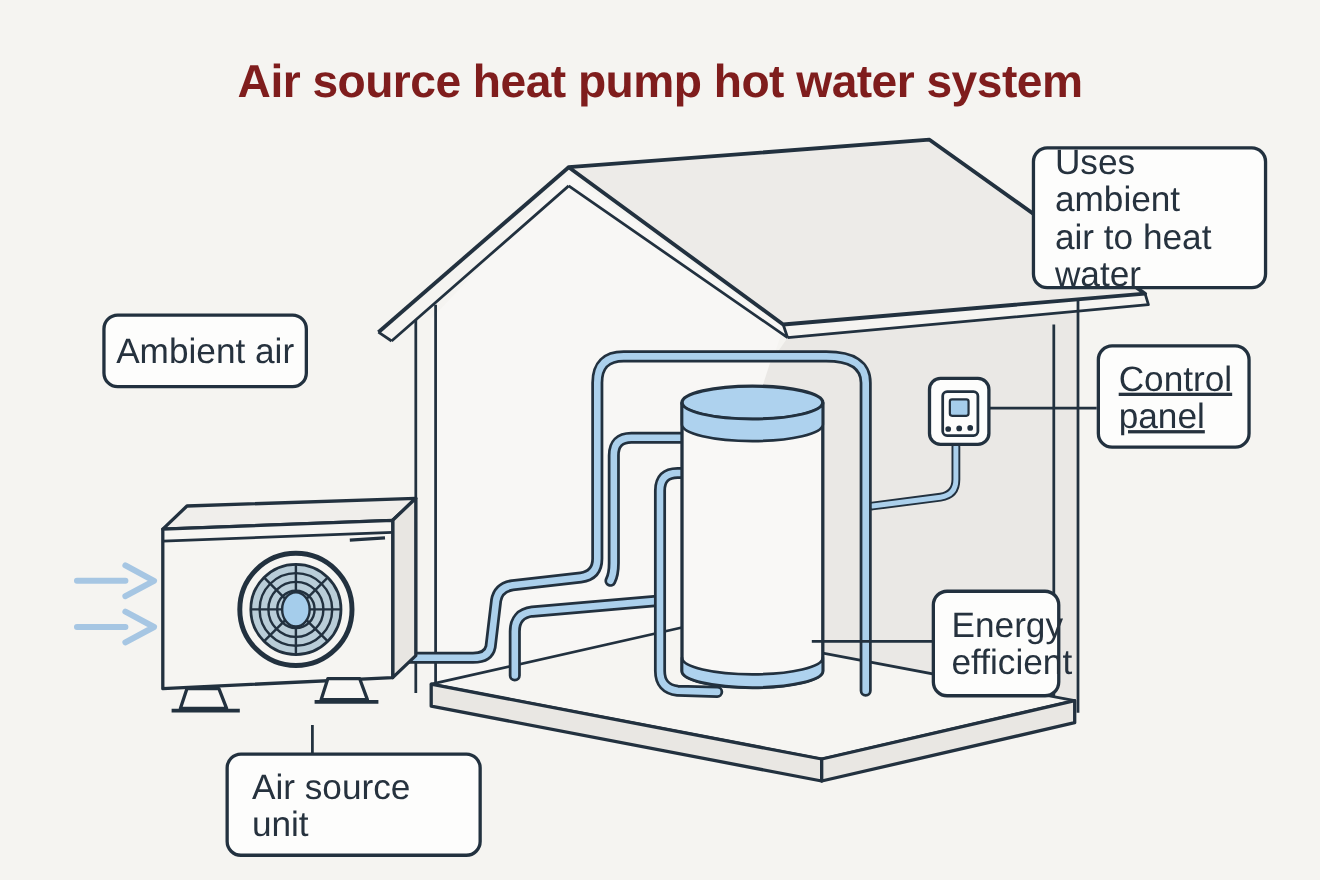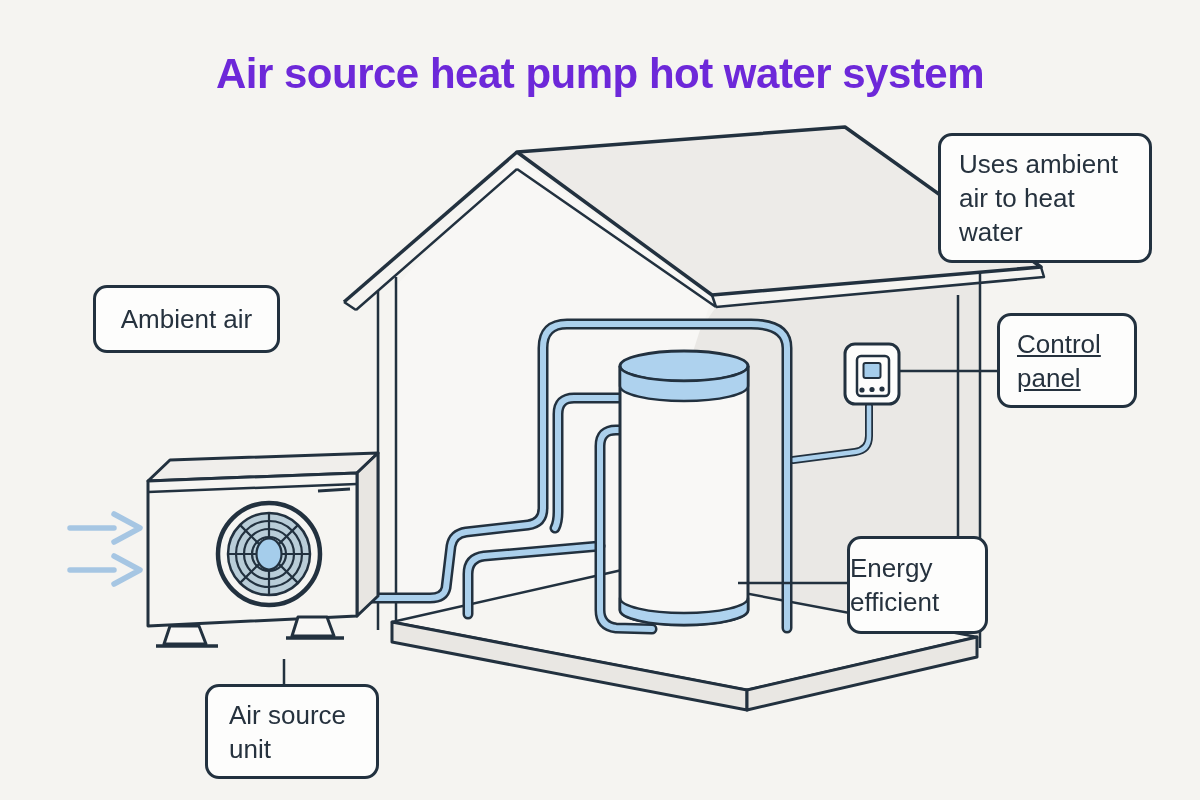--- a/index.html
+++ b/index.html
@@ -13,30 +13,30 @@
   .title{
     position:absolute;left:0;top:50px;width:1200px;
     text-align:center;
     font-size:42px;font-weight:600;letter-spacing:-0.5px;
   }
   .label{
     position:absolute;
     box-sizing:border-box;
     border:3px solid #701a75;
     border-radius:14px;
-    font-size:26px;line-height:34px;font-weight:500;
+    font-size:32px;line-height:34px;font-weight:500;
     white-space:pre-line;
     display:flex;align-items:center;
   }
   .label.center{justify-content:center;text-align:center;margin-top:12px;}
   #label-ambient-air{left:93px;top:273px;width:187px;height:68px;}
   #label-uses-ambient{left:938px;top:133px;width:214px;height:130px;padding:10px 18px;}
   #label-control-panel{left:997px;top:313px;width:140px;height:95px;padding:8px 17px;}
-  #label-energy-efficient{left:847px;top:536px;width:141px;height:98px;padding:8px 0;}
-  #label-air-source-unit{left:205px;top:684px;width:174px;height:95px;padding:0 21px;}
+  #label-energy-efficient{left:847px;top:536px;width:117px;height:98px;padding:8px 15px;}
+  #label-air-source-unit{left:205px;top:684px;width:233px;height:95px;padding:0 21px;}
 </style>
 </head>
 <body>
 
 <div class="canvas" style="background-color: rgb(245, 244, 241);">
 
   <svg width="1200" height="800" viewBox="0 0 1200 800">
     <defs>
       <path id="pipe-mid" d="M555,528 Q558,522 558,512 L558,414 Q558,398 574,398 L648,398"></path>
       <path id="pipe-stub" d="M468,614 L468,574 Q468,558 484,556 L600,546"></path>
@@ -118,21 +118,21 @@
         <rect x="863.5" y="363" width="17" height="15" rx="2" stroke-width="2" fill="#a5cdeb"></rect>
         <g stroke="none" fill="#22313f">
           <circle cx="862" cy="390" r="2.6"></circle>
           <circle cx="872" cy="389.5" r="2.6"></circle>
           <circle cx="882" cy="389" r="2.6"></circle>
         </g>
       </g>
     </g>
   </svg>
 
-  <div class="title" style="color: #6d28d9;">Air source heat pump hot water system</div>
+  <div class="title" style="color: #7f1d1d;">Air source heat pump hot water system</div>
 
   <div class="label center" id="label-ambient-air" style="color: rgb(38, 50, 62); border-color: rgb(34, 49, 63); background-color: rgb(253, 253, 252);">Ambient air</div>
 
   <div class="label" id="label-uses-ambient" style="color: rgb(38, 50, 62); border-color: rgb(34, 49, 63); background-color: rgb(253, 253, 252);">Uses ambient
 air to heat
 water</div>
 
   <div class="label" id="label-control-panel" style="color: rgb(38, 50, 62); border-color: rgb(34, 49, 63); background-color: rgb(253, 253, 252); text-decoration: underline;">Control
 panel</div>
 

